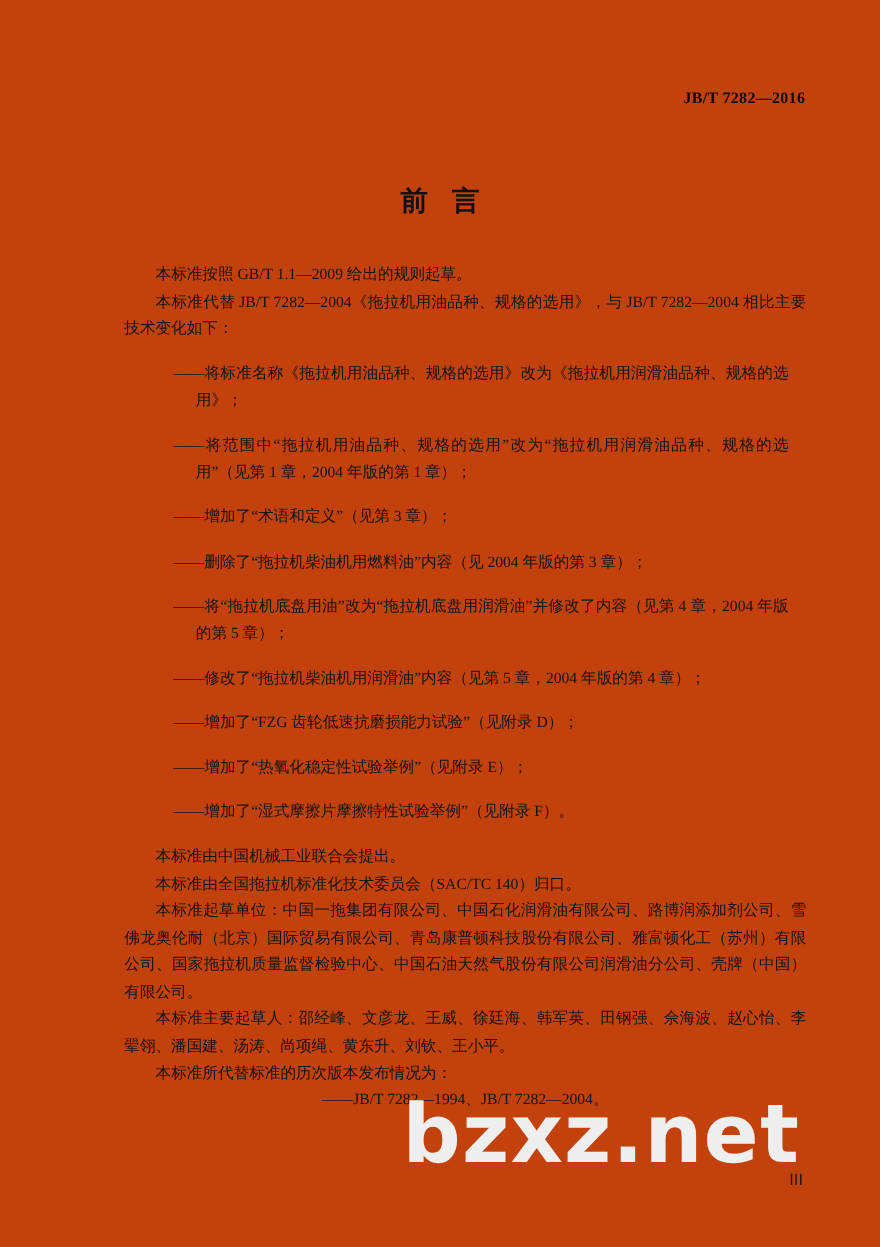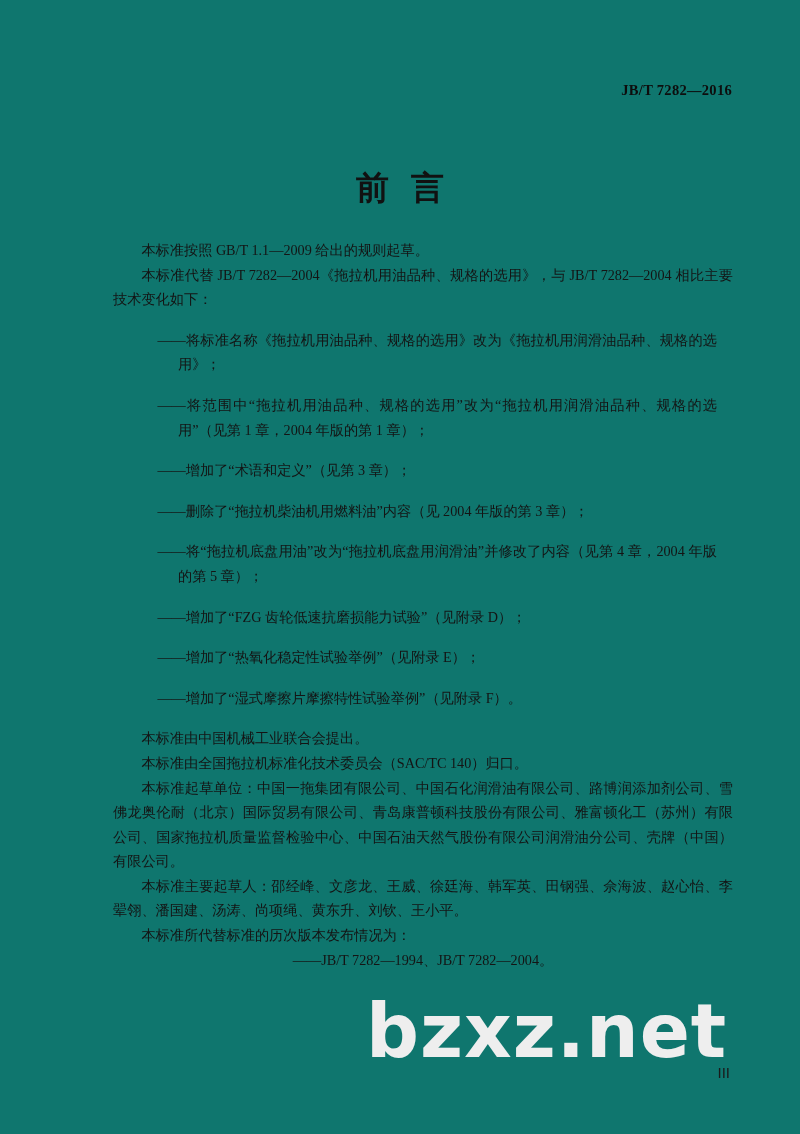--- a/index.html
+++ b/index.html
@@ -9,21 +9,21 @@
     background: #ffffff;
   }
   body {
     font-family: "Liberation Serif", "DejaVu Serif", serif;
     color: #111111;
   }
   .page {
     position: relative;
     width: 800px;
     height: 1134px;
-    background: #0f766e;
+    background: #c2410c;
     overflow: hidden;
     box-sizing: border-box;
   }
 
   
   .page-header {
     position: absolute;
     top: 82px;
     right: 68px;
     font-family: "Liberation Serif", serif;
@@ -36,21 +36,21 @@
 
   
   .doc-title {
     position: absolute;
     top: 166px;
     left: 0;
     width: 800px;
     text-align: center;
     font-family: "Liberation Serif", "DejaVu Serif", serif;
     font-weight: bold;
-    font-size: 33px;
+    font-size: 25px;
     letter-spacing: 22px;
     text-indent: 22px;
     color: #111111;
   }
 
   
   .body-block {
     position: absolute;
     top: 238px;
     left: 113px;
@@ -125,20 +125,21 @@
 
     <p class="para">本标准按照 GB/T 1.1—2009 给出的规则起草。</p>
 
     <p class="para">本标准代替 JB/T 7282—2004《拖拉机用油品种、规格的选用》，与 JB/T 7282—2004 相比主要技术变化如下：</p>
 
     <p class="dash">——将标准名称《拖拉机用油品种、规格的选用》改为《拖拉机用润滑油品种、规格的选用》；</p>
     <p class="dash">——将范围中“拖拉机用油品种、规格的选用”改为“拖拉机用润滑油品种、规格的选用”（见第 1 章，2004 年版的第 1 章）；</p>
     <p class="dash">——增加了“术语和定义”（见第 3 章）；</p>
     <p class="dash">——删除了“拖拉机柴油机用燃料油”内容（见 2004 年版的第 3 章）；</p>
     <p class="dash">——将“拖拉机底盘用油”改为“拖拉机底盘用润滑油”并修改了内容（见第 4 章，2004 年版的第 5 章）；</p>
+    <p class="dash">——修改了“拖拉机柴油机用润滑油”内容（见第 5 章，2004 年版的第 4 章）；</p>
     <p class="dash">——增加了“FZG 齿轮低速抗磨损能力试验”（见附录 D）；</p>
     <p class="dash">——增加了“热氧化稳定性试验举例”（见附录 E）；</p>
     <p class="dash">——增加了“湿式摩擦片摩擦特性试验举例”（见附录 F）。</p>
 
     <p class="para">本标准由中国机械工业联合会提出。</p>
 
     <p class="para">本标准由全国拖拉机标准化技术委员会（SAC/TC 140）归口。</p>
 
     <p class="para">本标准起草单位：中国一拖集团有限公司、中国石化润滑油有限公司、路博润添加剂公司、雪佛龙奥伦耐（北京）国际贸易有限公司、青岛康普顿科技股份有限公司、雅富顿化工（苏州）有限公司、国家拖拉机质量监督检验中心、中国石油天然气股份有限公司润滑油分公司、壳牌（中国）有限公司。</p>
 

